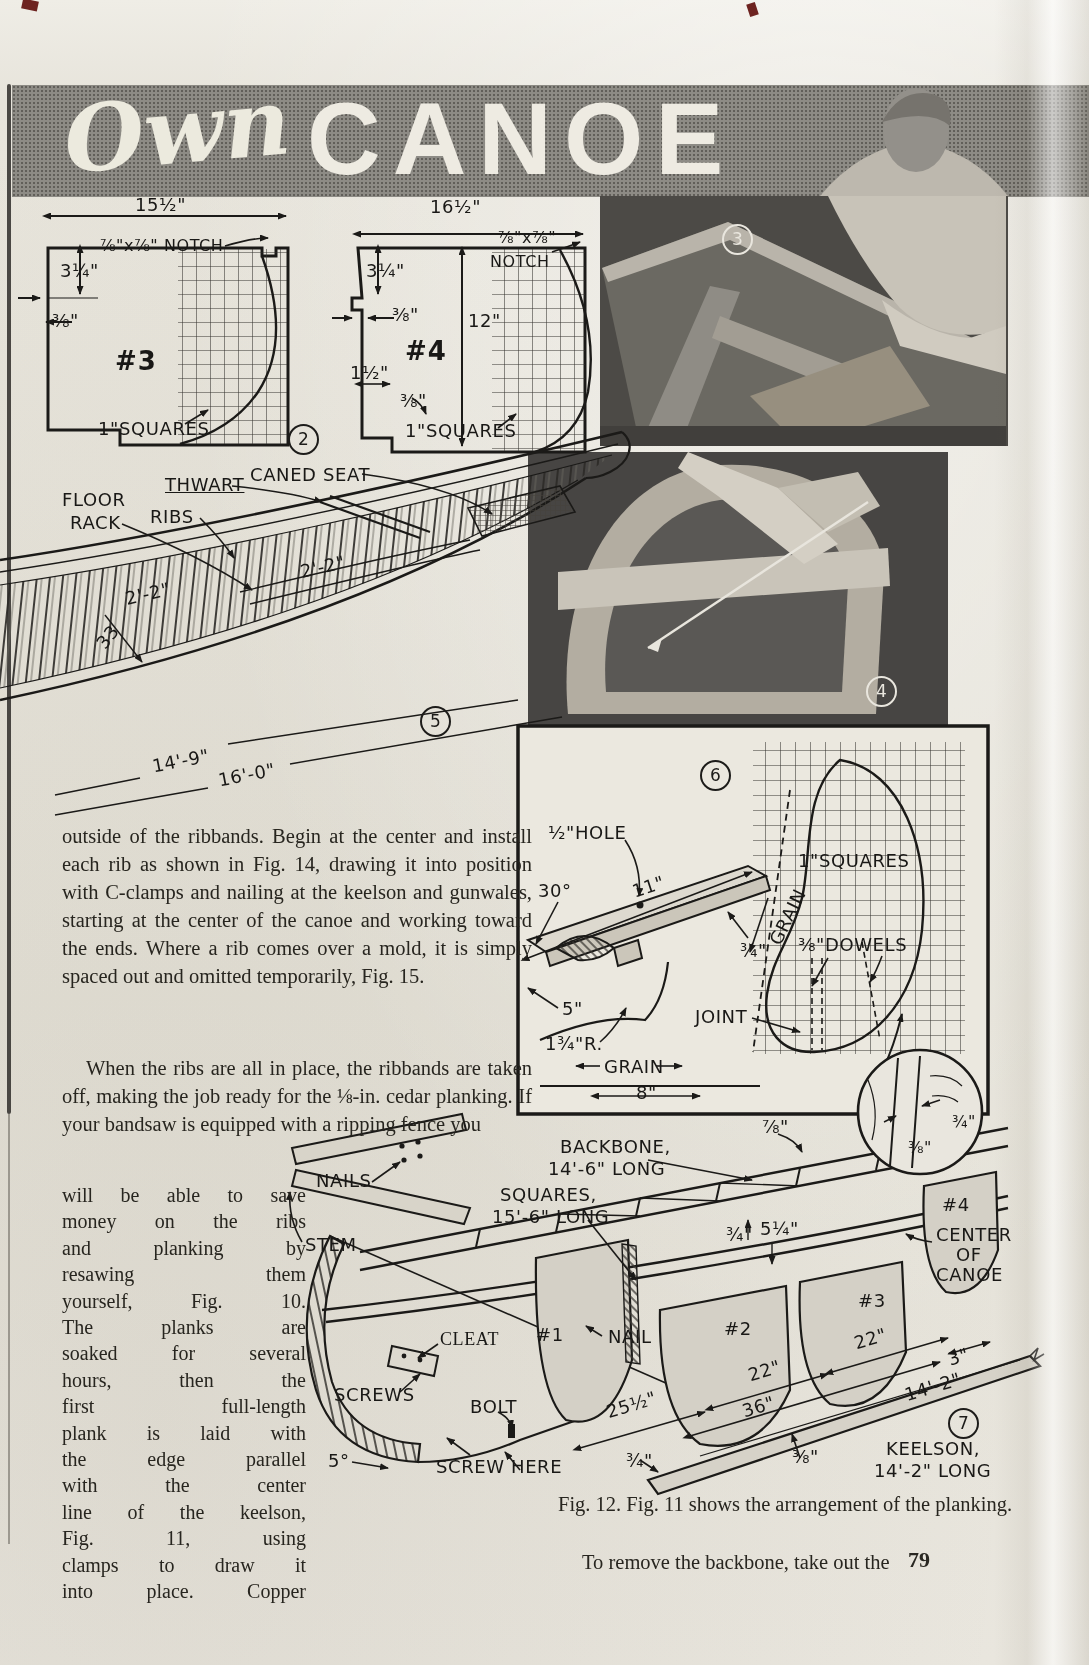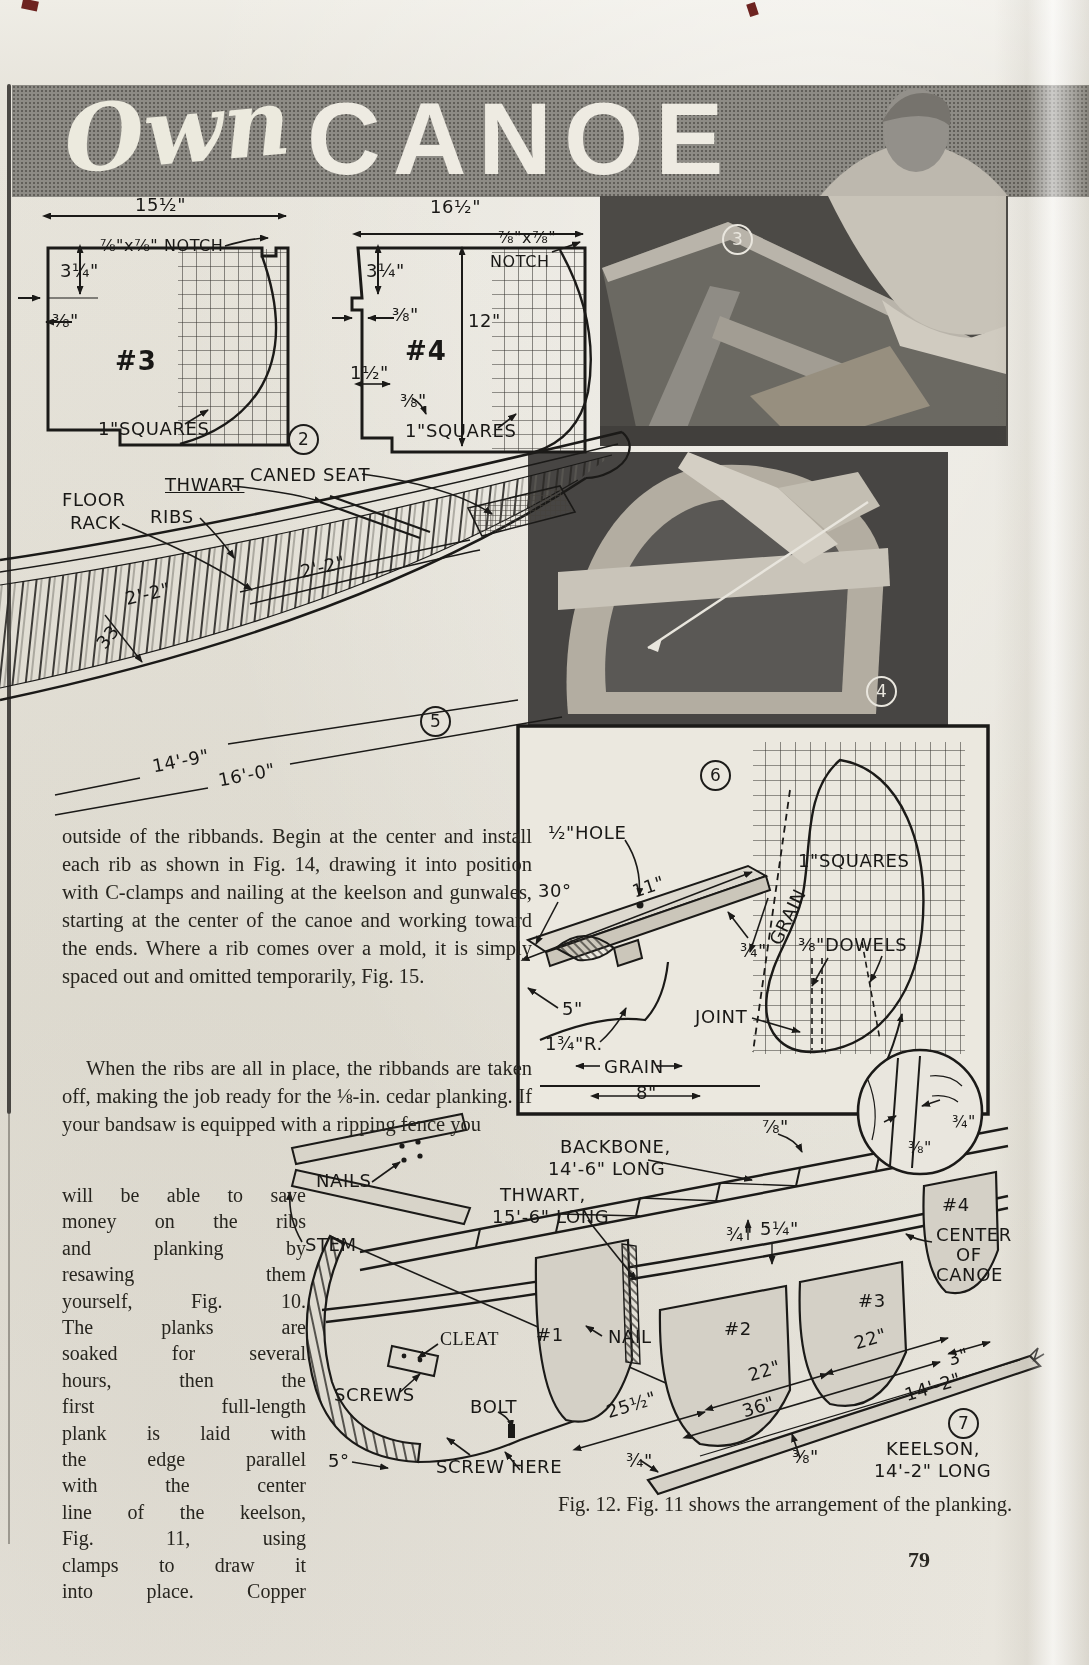--- a/index.html
+++ b/index.html
@@ -295,21 +295,21 @@
   <span class="lbl" style="left:695px;top:1008px;">JOINT</span>
   <span class="lbl" style="left:604px;top:1058px;">GRAIN</span>
   <span class="lbl" style="left:636px;top:1084px;">8"</span>
   <span class="lbl" style="left:798px;top:852px;">1"SQUARES</span>
   <span class="lbl" style="left:758px;top:908px;transform:rotate(-64deg);">GRAIN</span>
   <span class="lbl" style="left:798px;top:936px;">⅜"DOWELS</span>
 
   <span class="lbl" style="left:316px;top:1172px;">NAILS</span>
   <span class="lbl" style="left:560px;top:1138px;">BACKBONE,</span>
   <span class="lbl" style="left:548px;top:1160px;">14'-6" LONG</span>
-  <span class="lbl" style="left:500px;top:1186px;">THWART,</span>
+  <span class="lbl" style="left:500px;top:1186px;">SQUARES,</span>
   <span class="lbl" style="left:492px;top:1208px;">15'-6" LONG</span>
   <span class="lbl" style="left:305px;top:1236px;">STEM</span>
   <span class="lbl" style="left:762px;top:1118px;">⅞"</span>
   <span class="lbl sm" style="left:952px;top:1114px;">¾"</span>
   <span class="lbl sm" style="left:908px;top:1140px;">⅜"</span>
   <span class="lbl" style="left:726px;top:1226px;">¾"</span>
   <span class="lbl" style="left:760px;top:1220px;">5¼"</span>
   <span class="lbl" style="left:942px;top:1196px;">#4</span>
   <span class="lbl" style="left:936px;top:1226px;">CENTER</span>
   <span class="lbl" style="left:956px;top:1246px;">OF</span>
@@ -349,17 +349,18 @@
     <span class="nline">first full-length</span>
     <span class="nline">plank is laid with</span>
     <span class="nline">the edge parallel</span>
     <span class="nline">with the center</span>
     <span class="nline">line of the keelson,</span>
     <span class="nline">Fig. 11, using</span>
     <span class="nline">clamps to draw it</span>
     <span class="nline">into place. Copper</span>
   </div>
   <div class="body-text wide" style="left:558px;top:1490px;width:472px;">Fig. 12. Fig. 11 shows the arrangement of the planking.</div>
+  <div class="body-text wide indent" style="left:558px;top:1548px;width:472px;">To remove the backbone, take out the</div>
 
   <span class="pageno">79</span>
 
   <div class="crease"></div>
 </div>
 
 </body></html>

